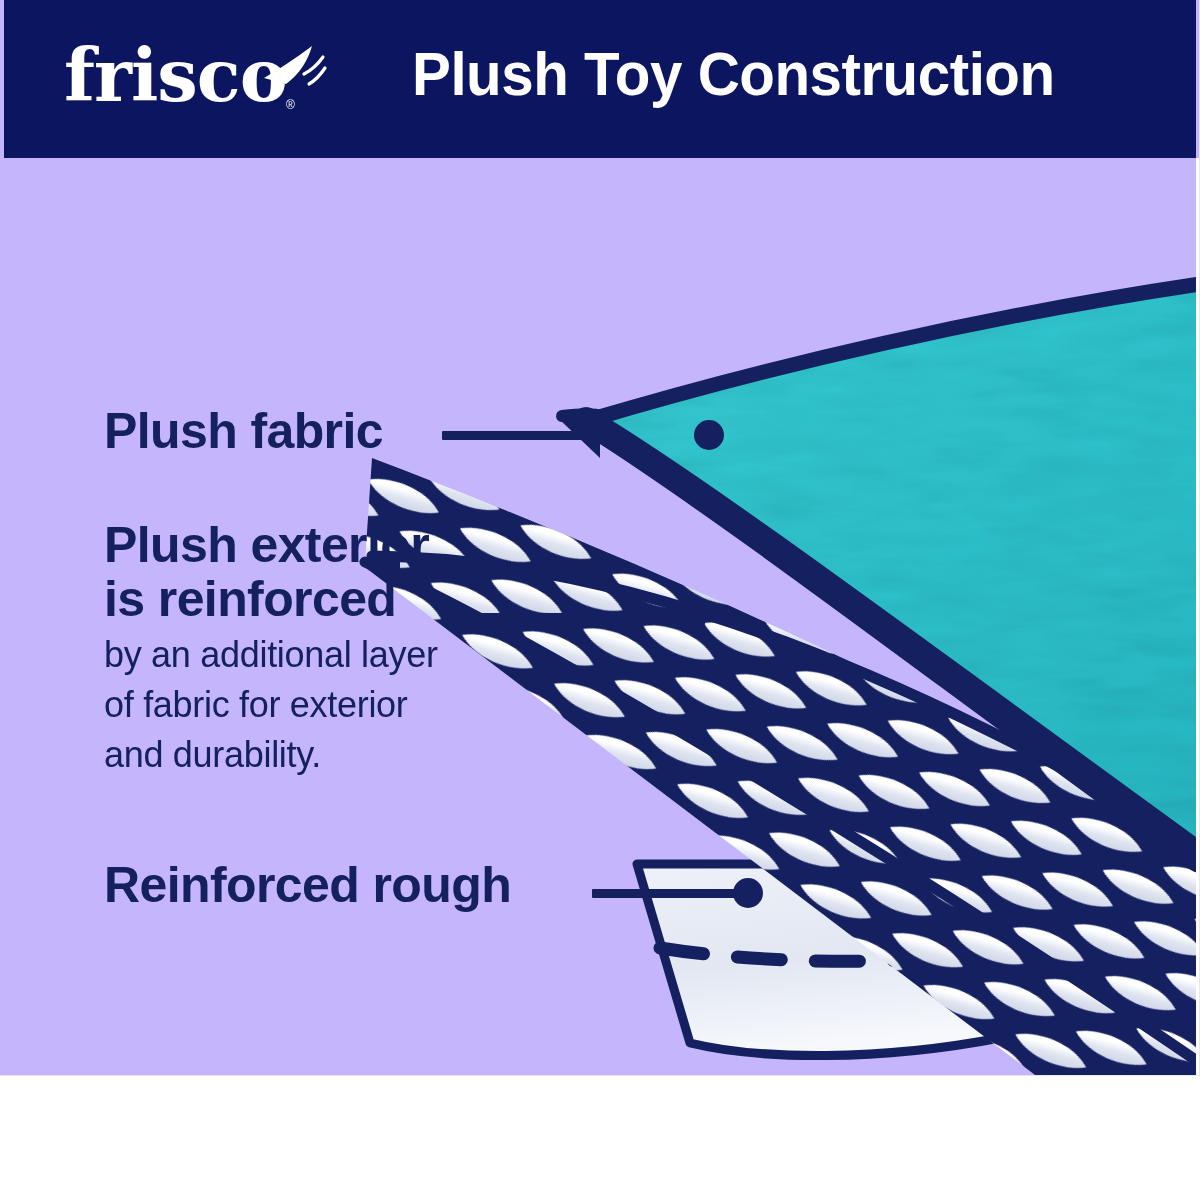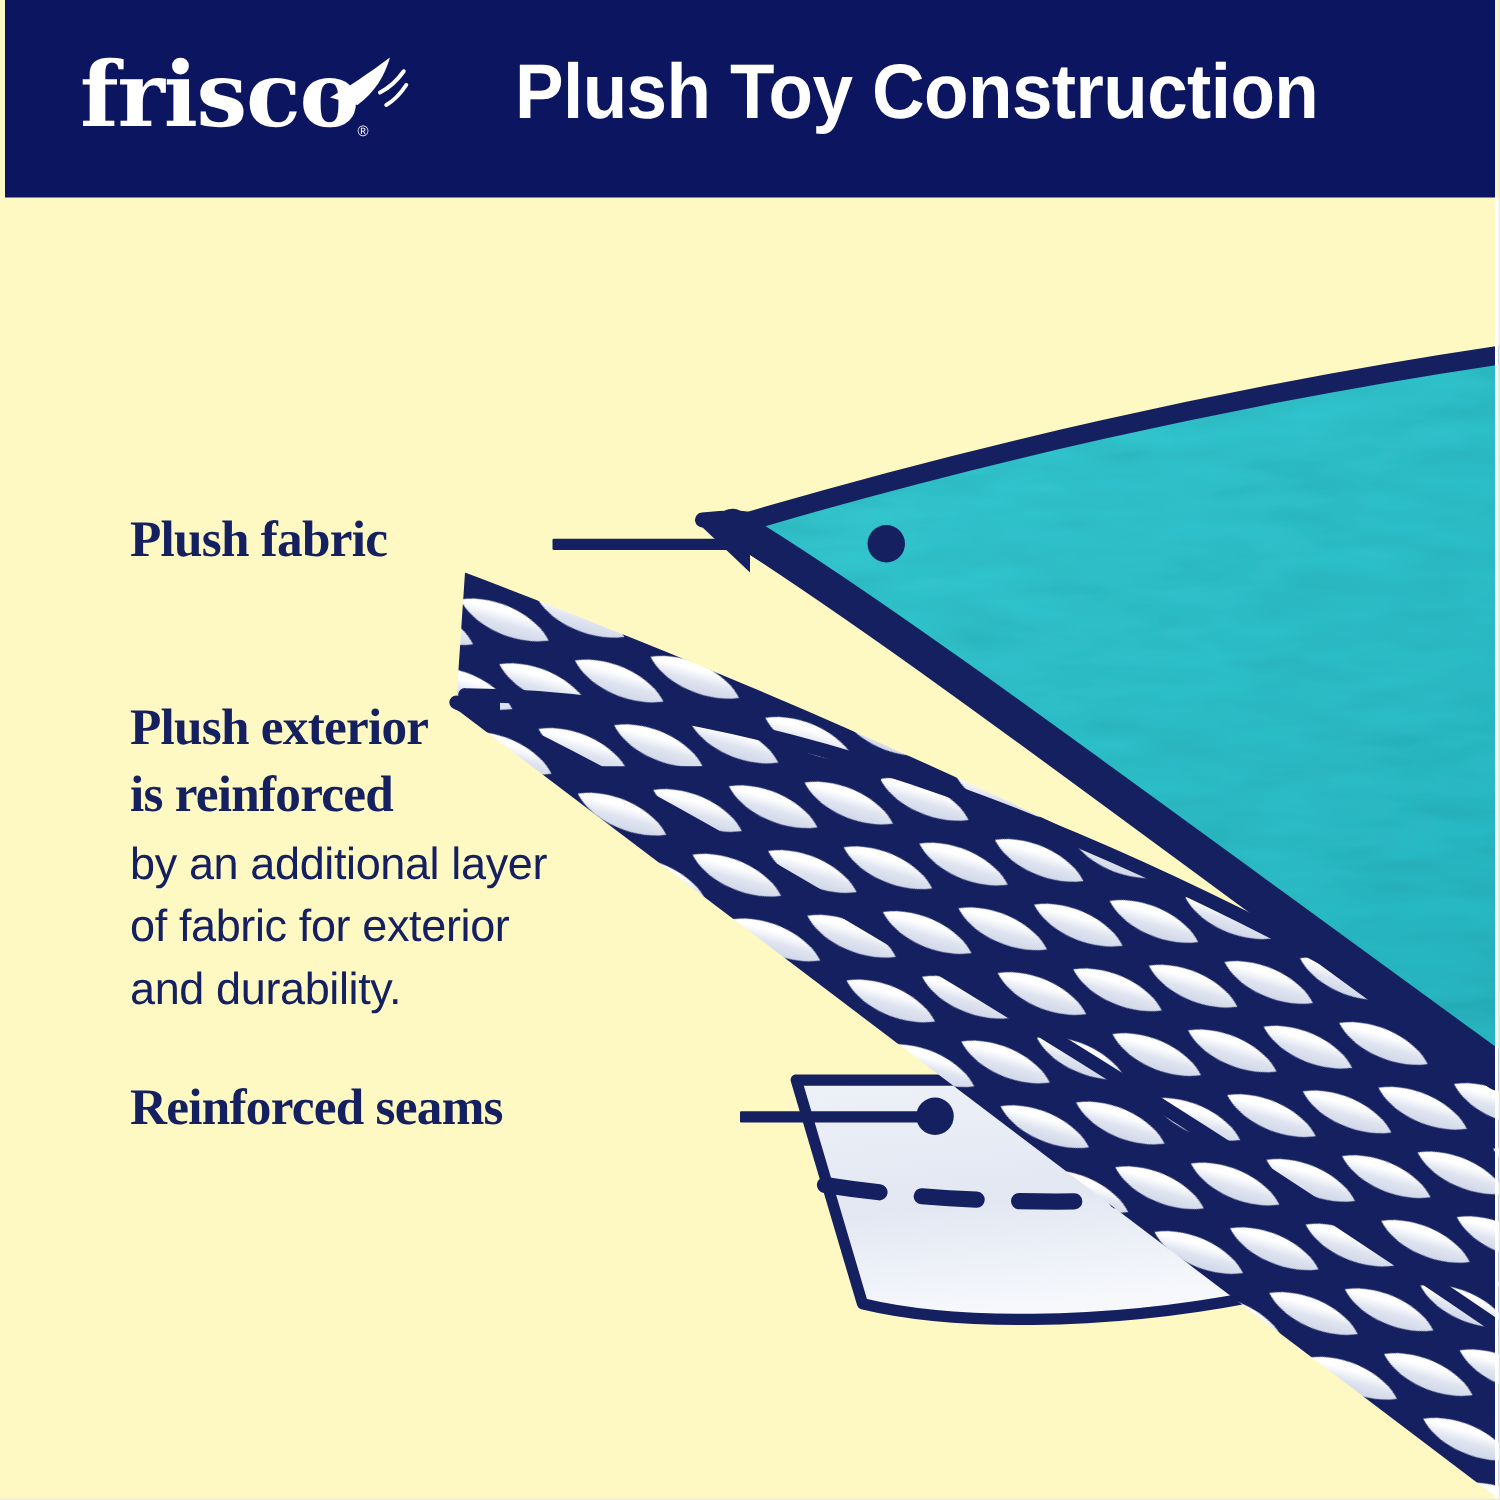--- a/index.html
+++ b/index.html
@@ -3,22 +3,22 @@
 <meta charset="utf-8">
 <style>
   html, body {
     margin: 0;
     padding: 0;
     background: #ffffff;
   }
   #stage {
     position: relative;
     width: 1200px;
-    height: 1200px;
-    background: #fef9c3;
+    height: 1076px;
+    background: #c4b5fd;
     overflow: hidden;
     font-family: "Liberation Sans", sans-serif;
     box-sizing: border-box;
     border-right: 1px solid #e8e8e8;
     border-bottom: 1px solid #e8e8e8;
   }
 
   
   #header {
     position: absolute;
@@ -88,41 +88,41 @@
     width: 1200px;
     height: 1042px;
   }
 
   
   .callout {
     position: absolute;
     color: #152060;
   }
   .callout .head {
-    font-family: Liberation Serif, serif;
+    font-family: Liberation Sans, sans-serif;
     font-weight: 700;
-    font-size: 41px;
+    font-size: 50px;
     line-height: 54px;
     letter-spacing: -0.6px;
     color: #152060;
     white-space: pre-line;
   }
   .callout .body {
     font-family: "Liberation Sans", sans-serif;
     font-weight: 400;
     font-size: 36px;
     line-height: 50px;
     letter-spacing: -0.3px;
     color: #152060;
     white-space: pre-line;
     margin-top: 4px;
   }
 
   #callout-1 { left: 104px; top: 404px; }
-  #callout-2 { left: 104px; top: 518px; margin-top: 36px; }
+  #callout-2 { left: 104px; top: 518px; }
   #callout-3 { left: 104px; top: 858px; }
 
   .lead-line {
     position: absolute;
     height: 9px;
     background: #152060;
     border-radius: 1px;
   }
   #lead-1 { left: 442px; top: 431px; width: 140px; }
   #lead-2 { left: 452px; top: 613px; width: 250px; }
@@ -269,18 +269,18 @@
     <div class="head">Plush exterior
 is reinforced</div>
     <div class="body">by an additional layer
 of fabric for exterior
 and durability.</div>
   </div>
   <div class="lead-line" id="lead-2"></div>
   <div class="lead-dot" id="dot-2"></div>
 
   <div class="callout" id="callout-3">
-    <div class="head">Reinforced seams</div>
+    <div class="head">Reinforced rough</div>
   </div>
   <div class="lead-line" id="lead-3"></div>
   <div class="lead-dot" id="dot-3"></div>
 
 </div>
 
 </body></html>

